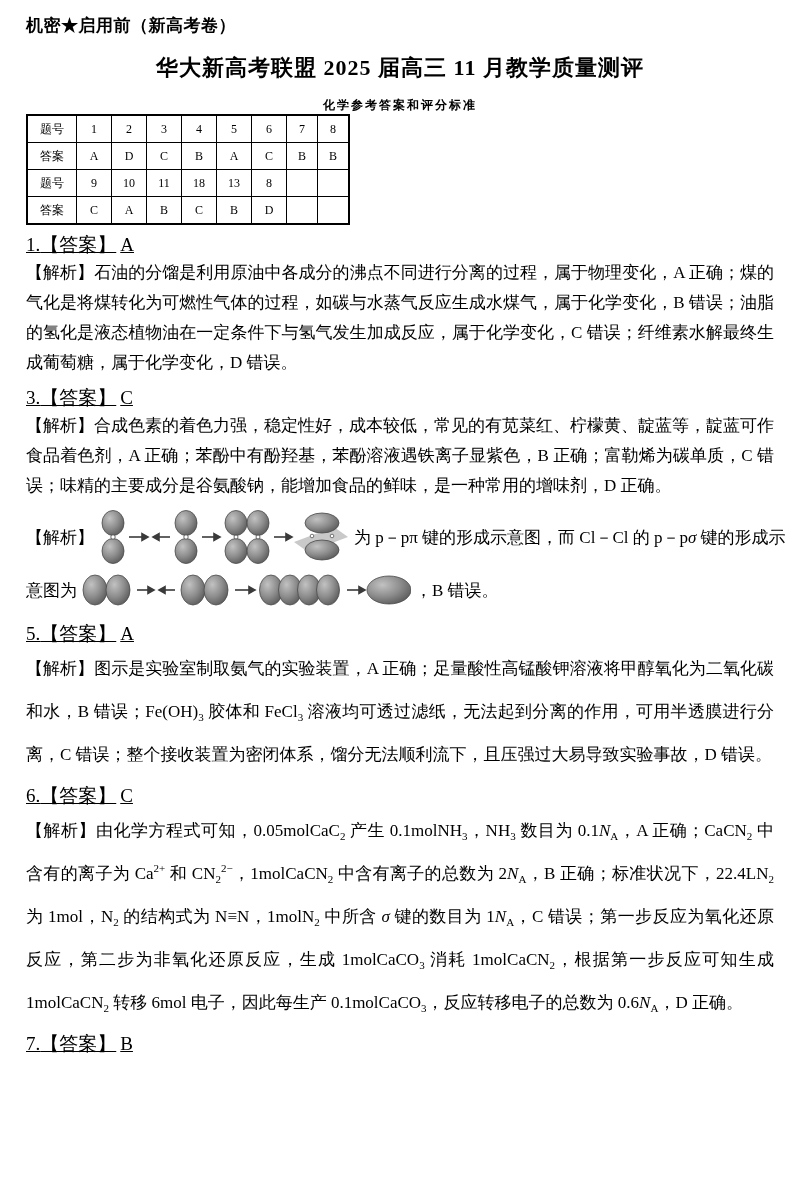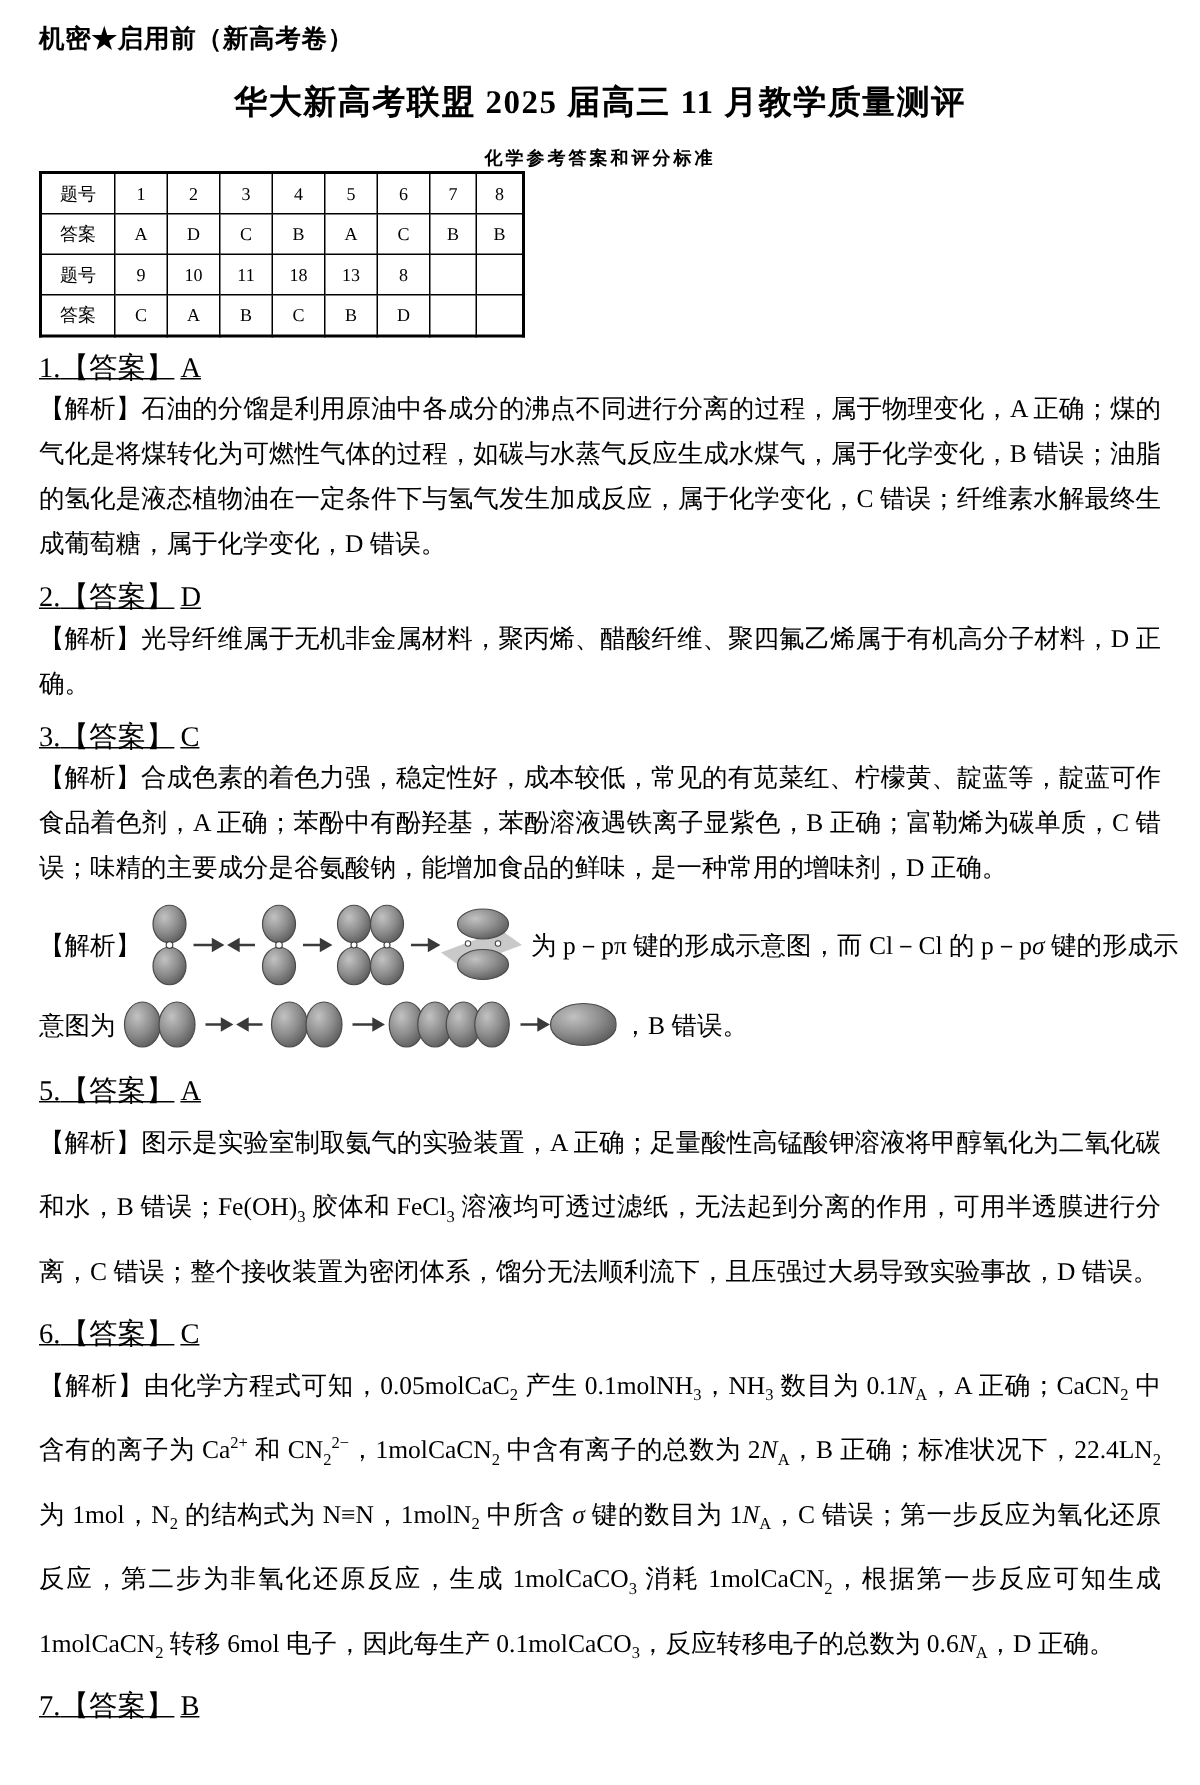--- a/index.html
+++ b/index.html
@@ -92,28 +92,20 @@
 
   <div class="item">
     <div class="ans-line">
       <span>1.</span><span>【答案】</span><span class="letter">A</span>
     </div>
     <div class="analysis">
       <span>【解析】</span><span>石油的分馏是利用原油中各成分的沸点不同进行分离的过程，属于物理变化，A 正确；煤的气化是将煤转化为可燃性气体的过程，如碳与水蒸气反应生成水煤气，属于化学变化，B 错误；油脂的氢化是液态植物油在一定条件下与氢气发生加成反应，属于化学变化，C 错误；纤维素水解最终生成葡萄糖，属于化学变化，D 错误。</span>
     </div>
   </div>
 
-  <div class="item">
-    <div class="ans-line">
-      <span>2.</span><span>【答案】</span><span class="letter">D</span>
-    </div>
-    <div class="analysis">
-      <span>【解析】</span><span>光导纤维属于无机非金属材料，聚丙烯、醋酸纤维、聚四氟乙烯属于有机高分子材料，D 正确。</span>
-    </div>
-  </div>
 
   <div class="item">
     <div class="ans-line">
       <span>3.</span><span>【答案】</span><span class="letter">C</span>
     </div>
     <div class="analysis">
       <span>【解析】</span><span>合成色素的着色力强，稳定性好，成本较低，常见的有苋菜红、柠檬黄、靛蓝等，靛蓝可作食品着色剂，A 正确；苯酚中有酚羟基，苯酚溶液遇铁离子显紫色，B 正确；富勒烯为碳单质，C 错误；味精的主要成分是谷氨酸钠，能增加食品的鲜味，是一种常用的增味剂，D 正确。</span>
     </div>
   </div>
 

